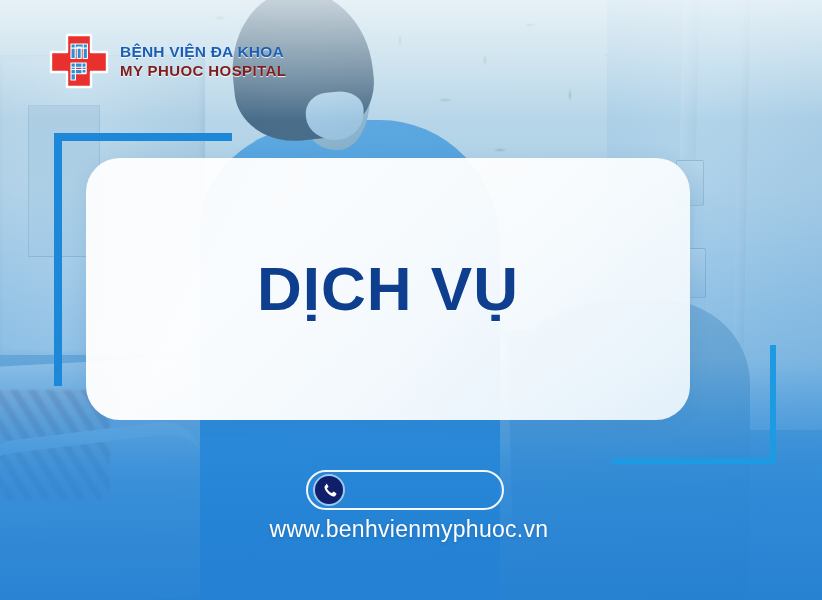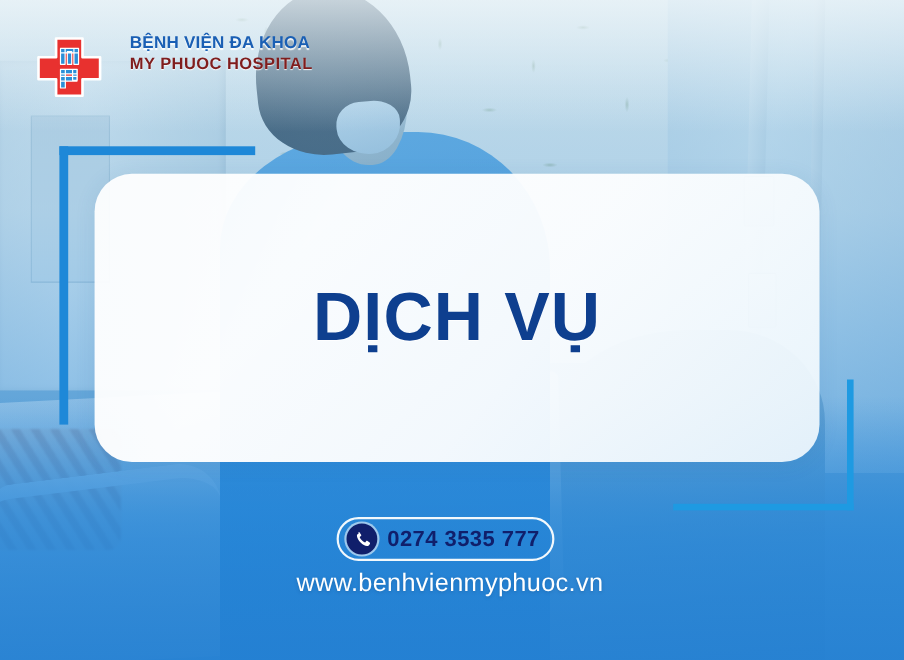--- a/index.html
+++ b/index.html
@@ -199,21 +199,21 @@
     position: absolute;
     left: 612px; top: 345px; width: 158px; height: 113px;
     border-right: 6px solid #1e9ae2;
     border-bottom: 6px solid #1e9ae2;
     pointer-events: none;
   }
 
   
   .card {
     position: absolute;
-    left: 86px; top: 158px; width: 659px; height: 262px;
+    left: 86px; top: 158px; width: 604px; height: 262px;
     border-radius: 34px;
     background: linear-gradient(125deg,
         rgba(255,255,255,.93) 0%,
         rgba(255,255,255,.97) 28%,
         rgba(253,254,255,.95) 58%,
         rgba(243,250,254,.90) 100%);
     box-shadow: 0 2px 18px rgba(40,100,160,.10);
   }
   .title-wrap {
     position: absolute;
@@ -235,24 +235,24 @@
     font: 700 62px/1 "Liberation Sans", sans-serif;
     color: #1565c8;
     letter-spacing: 1px;
     text-shadow: 0 1px 0 rgba(255,255,255,.8);
     white-space: nowrap;
   }
 
   
   .logo {
     position: absolute;
-    left: 32px; top: 32px;
-    display: flex;
-    align-items: flex-start;
-    gap: 24px;
+    left: 48px; top: 32px;
+    display: flex;
+    align-items: center;
+    gap: 10px;
   }
   .logo-mark {
     position: relative;
     width: 62px; height: 58px;
     flex: 0 0 auto;
   }
   .logo-text {
     display: flex;
     flex-direction: column;
     line-height: 1;
@@ -381,18 +381,17 @@
       <span class="logo-l3">MY PHUOC HOSPITAL</span>
     </div>
   </div>
 
   <div class="phone-pill">
     <span class="phone-icon">
       <svg width="17" height="17" viewBox="0 0 24 24" fill="#ffffff" xmlns="http://www.w3.org/2000/svg">
         <path d="M6.6 2.6c.5-.4 1.3-.3 1.7.3l2 2.9c.4.6.3 1.3-.2 1.7l-1.3 1c-.3.2-.4.6-.2.9.6 1.2 1.5 2.5 2.6 3.6s2.4 2 3.6 2.6c.3.2.7.1.9-.2l1-1.3c.4-.5 1.2-.6 1.8-.2l2.8 2c.6.4.7 1.2.3 1.7l-1.6 2c-.5.6-1.3.9-2.1.8-2.6-.3-5.7-2-8.3-4.6S5.2 10 4.9 7.4c-.1-.8.2-1.6.8-2.1l1.9-1.6z"></path>
       </svg>
     </span>
-    <span class="phone-num">0274 3535 777</span>
   </div>
 
   <div class="website">www.benhvienmyphuoc.vn</div>
 
 </div>
 
 </body></html>

